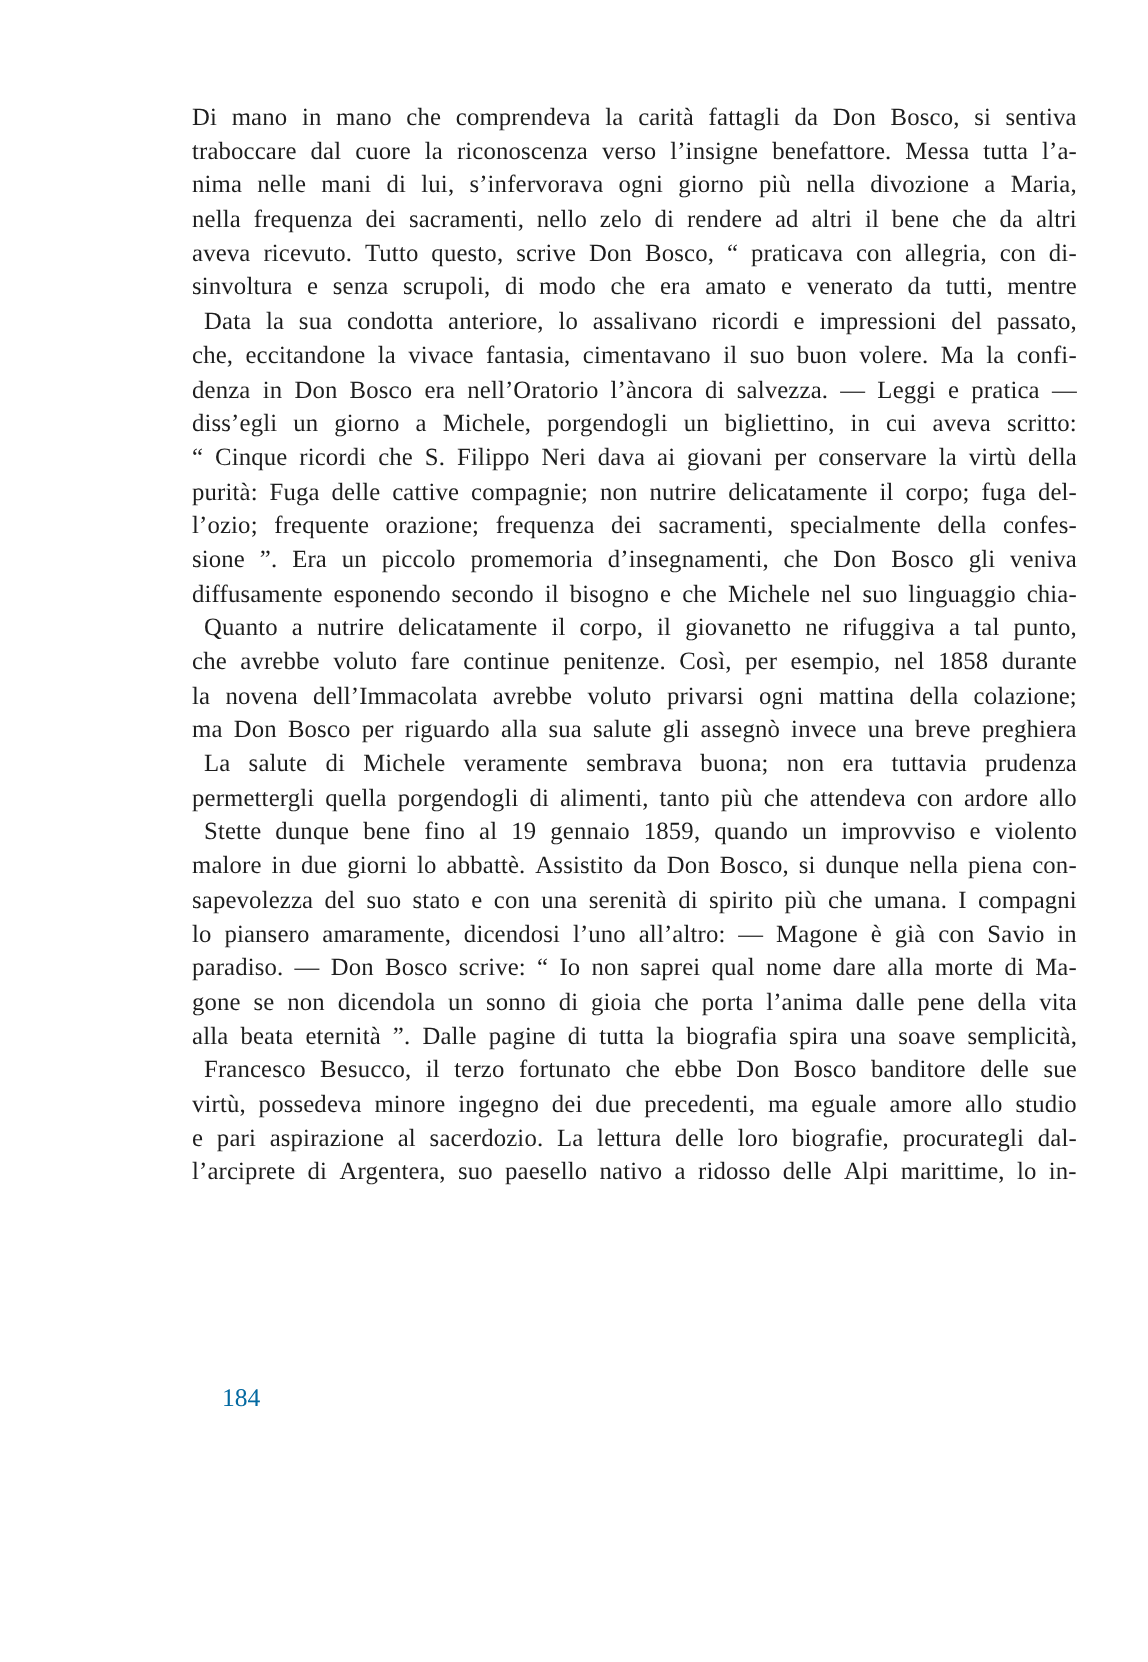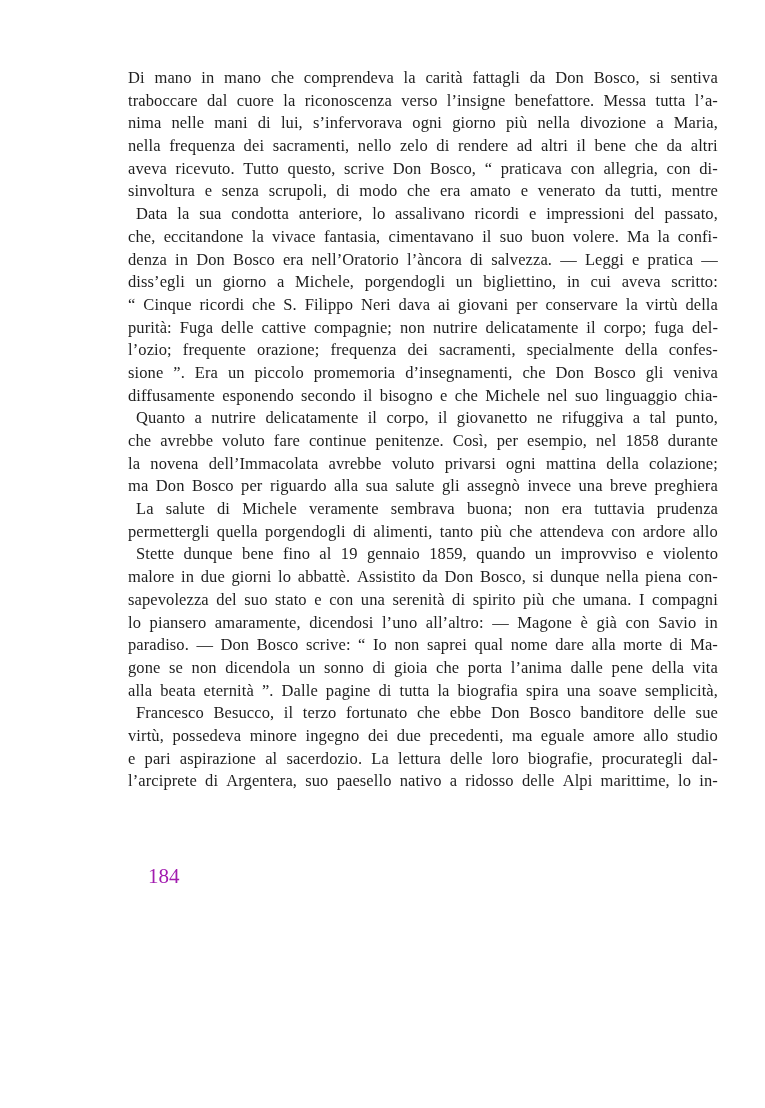--- a/index.html
+++ b/index.html
@@ -40,24 +40,24 @@
   .line.j {
     display: flex;
     justify-content: space-between;
   }
   .line.ind {
     margin-left: 8px;
   }
   .page-number {
     position: absolute;
     left: 148px;
-    top: 864px;
-    font-size: 21px;
+    top: 920px;
+    font-size: 17px;
     line-height: 24px;
-    color: #a21caf;
+    color: #0369a1;
   }
 </style>
 </head>
 <body>
 
 <div class="page">
   <div class="text-block">
       <div class="para">
         <div class="line j">
           <span>Di</span>

